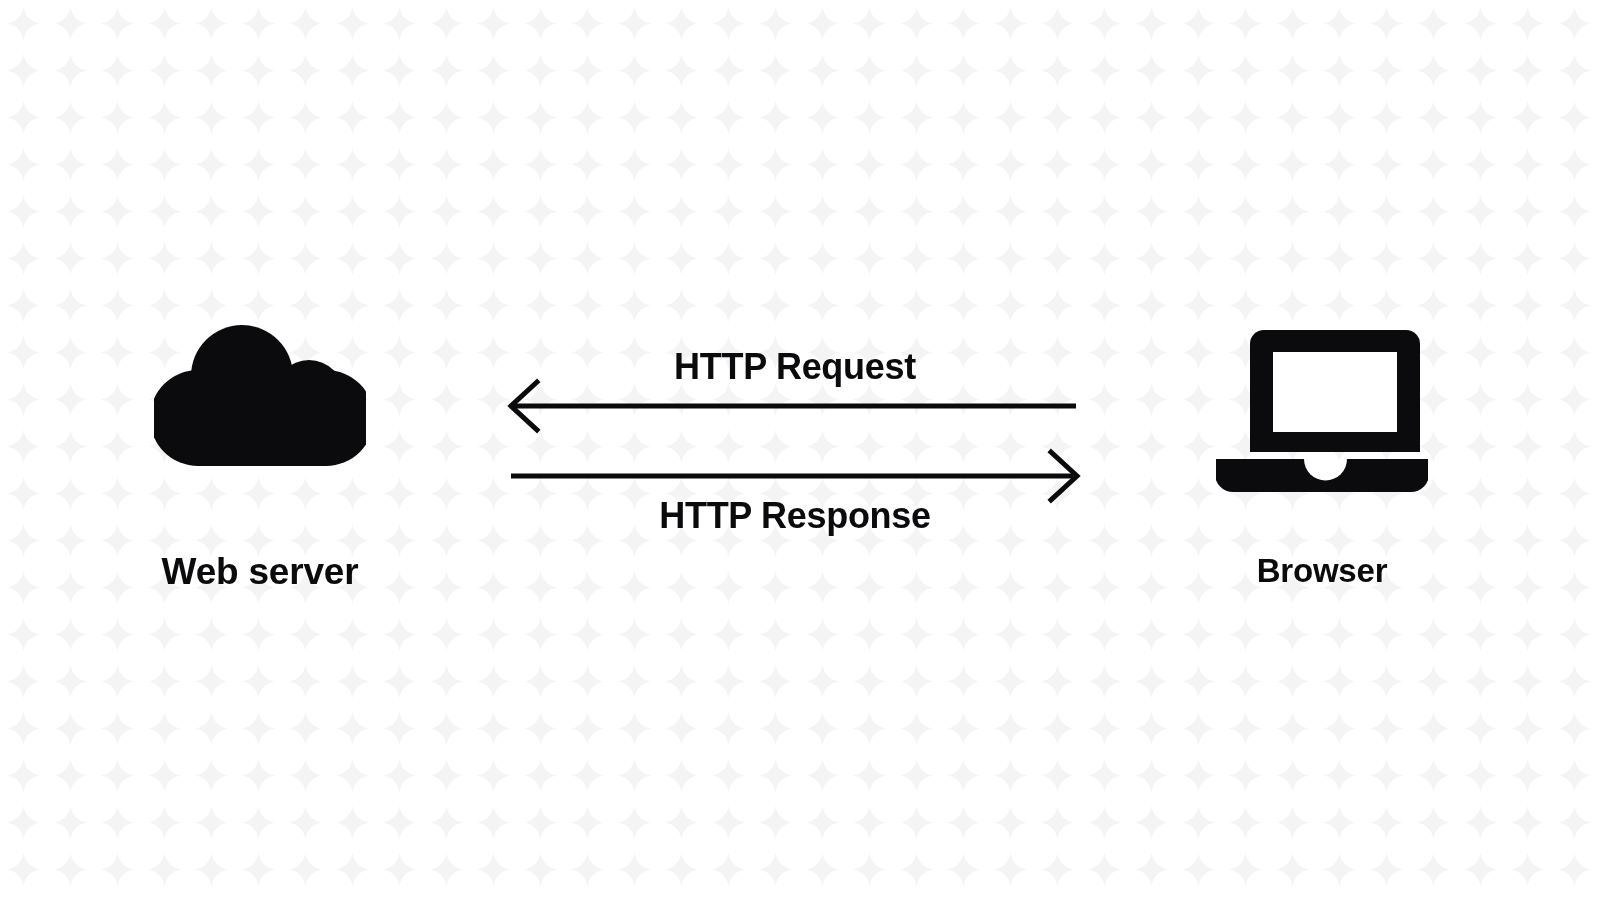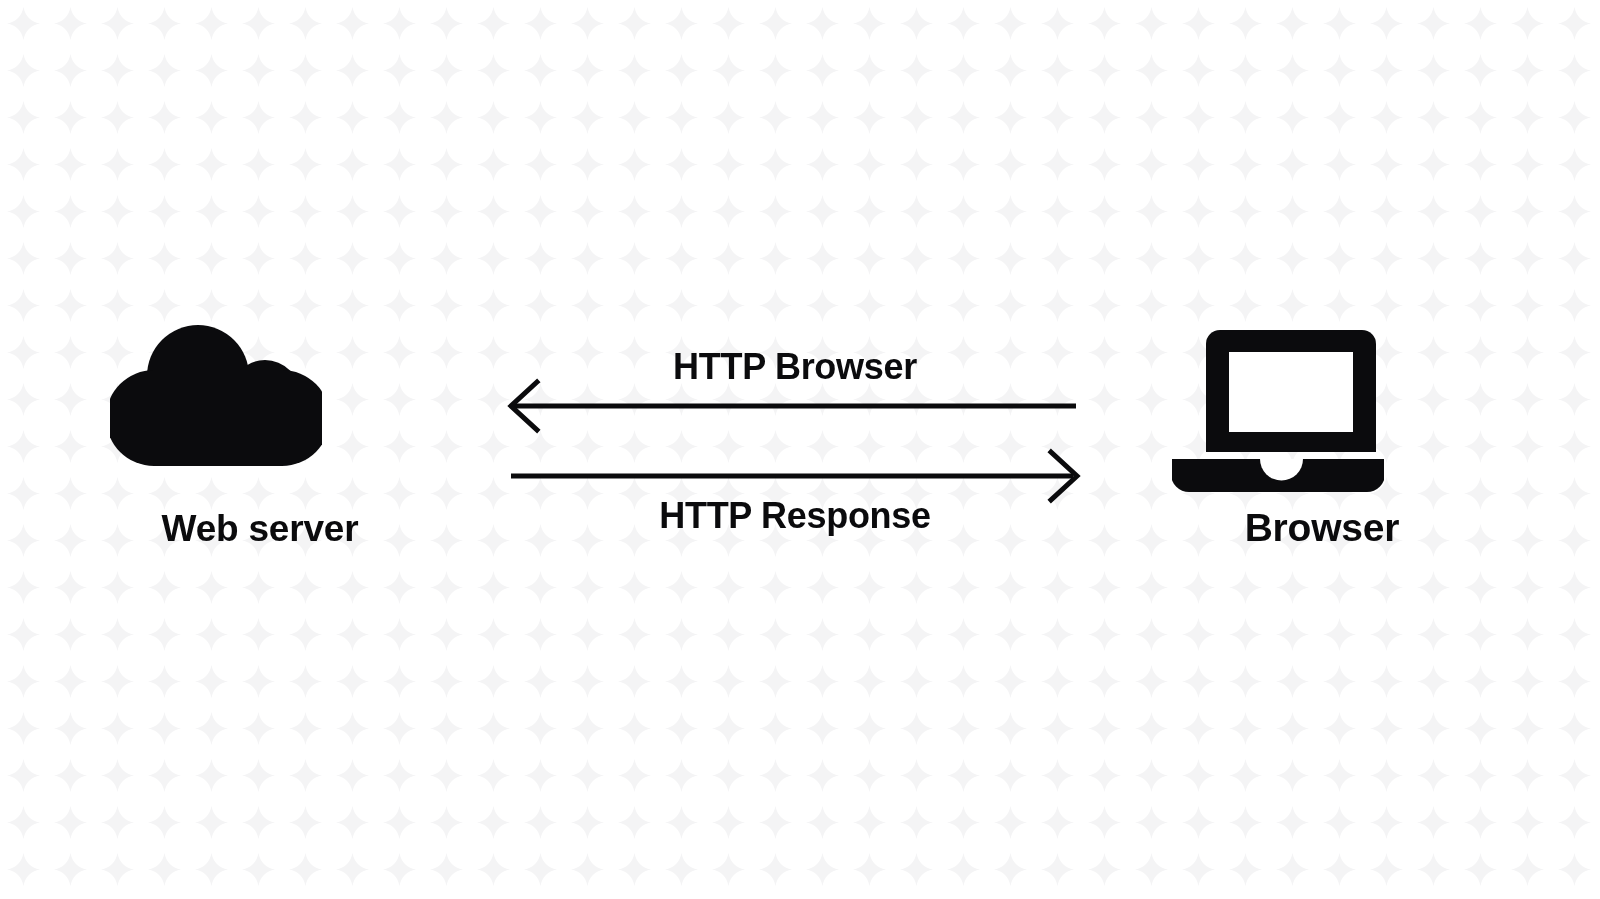--- a/index.html
+++ b/index.html
@@ -40,20 +40,22 @@
     inset: 0;
     width: 1600px;
     height: 899px;
   }
 
   
   .node {
     position: absolute;
     display: flex;
     flex-direction: column;
+    align-items: center;
+    gap: 43px;
   }
 
   .node-icon {
     display: block;
   }
 
   .node-label {
     color: #0b0b0d;
     font-weight: 700;
     letter-spacing: -0.2px;
@@ -75,21 +77,21 @@
   }
 
   
   #node-browser {
     left: 1172px;
     top: 318px;
     width: 300px;
   }
   #node-browser .node-icon { width: 212px; height: 176px; }
   #node-browser .node-label {
-    font-size: 39px;
+    font-size: 33px;
     line-height: 40px;
     margin-top: 14px;
   }
 
   
   #flow-group {
     position: absolute;
     left: 495px;
     top: 340px;
     width: 600px;
@@ -175,20 +177,20 @@
           <line x1="581" y1="66" x2="18" y2="66"></line>
 
           <polyline points="42,42 16,66 42,90" stroke-linecap="square"></polyline>
 
           <line x1="16" y1="136" x2="578" y2="136"></line>
 
           <polyline points="556,112 582,136 556,160" stroke-linecap="square"></polyline>
         </g>
       </svg>
 
-      <div class="flow-label" id="flow-label-request">HTTP Browser</div>
+      <div class="flow-label" id="flow-label-request">HTTP Request</div>
 
       <div class="flow-label" id="flow-label-response">HTTP Response</div>
 
     </div>
 
   </div>
 </div>
 
 </body></html>

